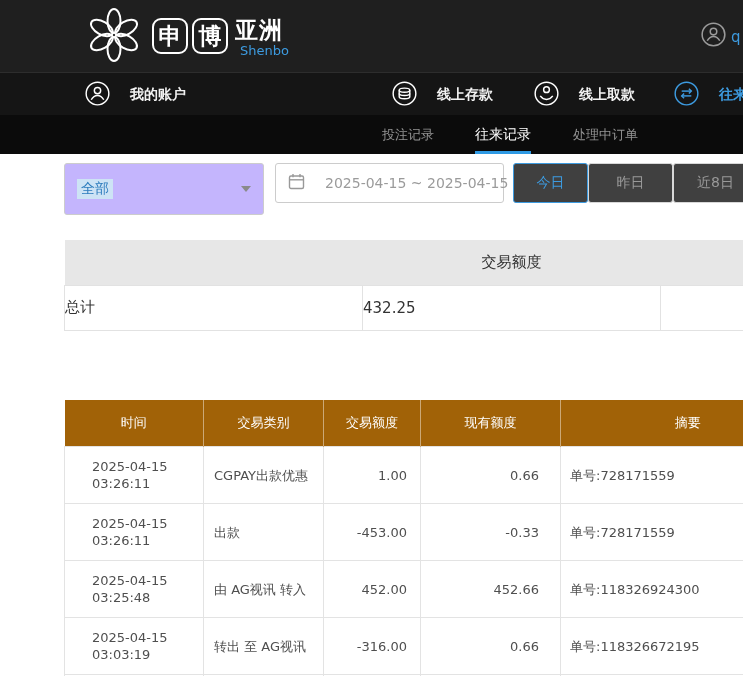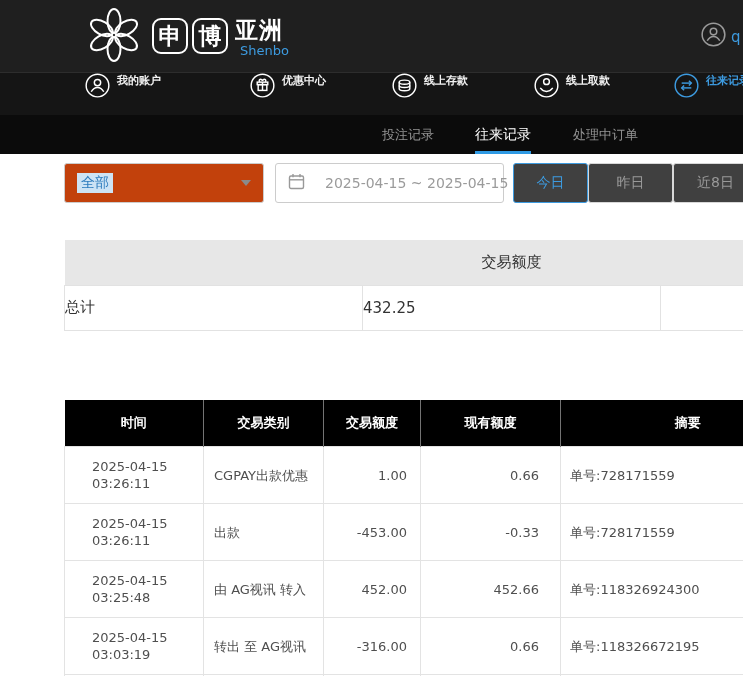--- a/index.html
+++ b/index.html
@@ -12,51 +12,51 @@
   .char-box{position:absolute;top:18px;width:36px;height:36px;border:2px solid #fff;border-radius:9px;
             color:#fff;font-size:23px;font-weight:700;display:flex;align-items:center;justify-content:center}
   .cb1{left:152px}.cb2{left:192px}
   .brand-region{position:absolute;left:235px;top:15px;color:#fff;font-size:23px;font-weight:700;letter-spacing:1px}
   .brand-sub{position:absolute;left:240px;top:43px;color:#3d9be0;font-size:13px}
   .user-area{position:absolute;right:0;top:22px;display:flex;align-items:center;gap:5px}
   .user-label{color:#3d9be0;font-size:15px;width:12px;overflow:hidden}
 
   
   .mainnav{position:absolute;left:0;top:72px;width:100%;height:43px;background:#151515;border-top:1px solid #2d2d2d}
-  .nav-item{position:absolute;top:0;height:43px;display:flex;align-items:flex-start;gap:7px;
-            color:#f2f2f2;font-size:11px;font-weight:600;cursor:pointer;white-space:nowrap}
+  .nav-item{position:absolute;top:0;height:43px;display:flex;align-items:center;gap:20px;
+            color:#f2f2f2;font-size:14px;font-weight:600;cursor:pointer;white-space:nowrap}
   .nav-item.active{color:#3d9be0}
 
   
   .subnav{position:absolute;left:0;top:115px;width:100%;height:39px;background:#0b0b0b}
   .tab{position:absolute;top:0;height:39px;line-height:39px;color:#949494;font-size:13px;cursor:pointer;white-space:nowrap}
   .tab.active{color:#fff;font-size:14px}
   .tab .underline{position:absolute;left:50%;transform:translateX(-50%);bottom:0;width:56px;height:3px;background:#2f9ae4}
 
   
-  .dropdown{position:absolute;left:64px;top:163px;width:200px;height:40px;border:1px solid #ccc;border-radius:3px;
-            background:#c2410c;display:flex;align-items:center;padding:0 12px;cursor:pointer}
+  .dropdown{position:absolute;left:64px;top:163px;width:200px;height:52px;border:1px solid #ccc;border-radius:3px;
+            background:#c4b5fd;display:flex;align-items:center;padding:0 12px;cursor:pointer}
   .dd-value{font-size:14px;color:#2b7bbd;background:#cde3f5;padding:1px 4px}
   .dd-caret{margin-left:auto;width:0;height:0;border-left:5px solid transparent;border-right:5px solid transparent;border-top:6px solid #8a8a8a}
   .datepicker{position:absolute;left:275px;top:163px;width:229px;height:40px;border:1px solid #ccc;border-radius:3px;
               background:#fff;display:flex;align-items:center;gap:20px;padding:0 12px;cursor:pointer}
   .date-text{font-size:14px;color:#9b9b9b;white-space:nowrap}
   .qbtn{position:absolute;top:163px;height:40px;background:#404040;border:1px solid #d8d8d8;border-radius:3px;
         font-size:14px;color:#999;font-family:inherit;cursor:pointer}
   .qbtn.active{border:1px solid #3d9be0;color:#3d9be0}
   .qb1{left:513px;width:75px}.qb2{left:588px;width:85px}.qb3{left:673px;width:85px}
 
   
   .summary-table{position:absolute;left:64px;top:240px;width:850px;border-collapse:collapse;table-layout:fixed}
   .summary-table th{background:#e7e7e7;height:45px;font-size:15px;font-weight:400;color:#333;text-align:center}
   .summary-table td{height:45px;border:1px solid #e2e2e2;font-size:15px;color:#333;text-align:left;background:#fff}
 
   
   .records-table{position:absolute;left:64px;top:400px;width:750px;border-collapse:collapse;table-layout:fixed}
-  .records-table th{background:#000000;color:#fff;font-size:13px;font-weight:700;text-align:center;
+  .records-table th{background:#a16207;color:#fff;font-size:13px;font-weight:400;text-align:center;
                     padding:14px 8px;border-right:1px solid rgba(255,255,255,.45)}
   .records-table th:last-child{border-right:none}
   .records-table td{border:1px solid #e3e3e3;font-size:13px;color:#4f4f4f;padding:11px 12px;line-height:17px;background:#fff}
   td.c-time{text-align:left;padding-left:27px}
   td.c-type{text-align:left;padding-left:10px}
   td.c-amt{text-align:right;padding-right:13px}
   td.c-bal{text-align:right;padding-right:21px}
   td.c-sum{text-align:left;padding-left:9px}
 </style>
 </head>
@@ -102,34 +102,20 @@
         <svg width="25" height="25" viewBox="0 0 26 26">
             <g fill="none" stroke="#fff" stroke-width="1.5">
           <circle cx="13" cy="13" r="11.8"></circle>
               <circle cx="13" cy="10" r="3.3"></circle>
           <path d="M6.5 19.5c1.6-3 4-4.5 6.5-4.5s4.9 1.5 6.5 4.5"></path>
             </g>
           </svg>
       </span>
       <span>我的账户</span>
     </div>
-    <div class="nav-item" style="left:250px">
-      <span>
-        <svg width="25" height="25" viewBox="0 0 26 26">
-            <g fill="none" stroke="#fff" stroke-width="1.5">
-          <circle cx="13" cy="13" r="11.8"></circle>
-              <rect x="7.5" y="9.5" width="11" height="2.6"></rect>
-          <rect x="8.5" y="12.1" width="9" height="6"></rect>
-              <line x1="13" y1="9.5" x2="13" y2="18.1"></line>
-          <path d="M10 9.3c-1.6-2.6 1.6-3.8 3-1.2M16 9.3c1.6-2.6-1.6-3.8-3-1.2"></path>
-            </g>
-          </svg>
-      </span>
-      <span>优惠中心</span>
-    </div>
     <div class="nav-item" style="left:392px">
       <span>
         <svg width="25" height="25" viewBox="0 0 26 26">
             <g fill="none" stroke="#fff" stroke-width="1.5">
           <circle cx="13" cy="13" r="11.8"></circle>
               <ellipse cx="13" cy="9.5" rx="5.5" ry="2.1"></ellipse>
           <path d="M7.5 9.5v6.8c0 1.2 2.5 2.1 5.5 2.1s5.5-.9 5.5-2.1V9.5"></path>
           <path d="M7.5 13c0 1.2 2.5 2.1 5.5 2.1s5.5-.9 5.5-2.1"></path>
             </g>
           </svg>

